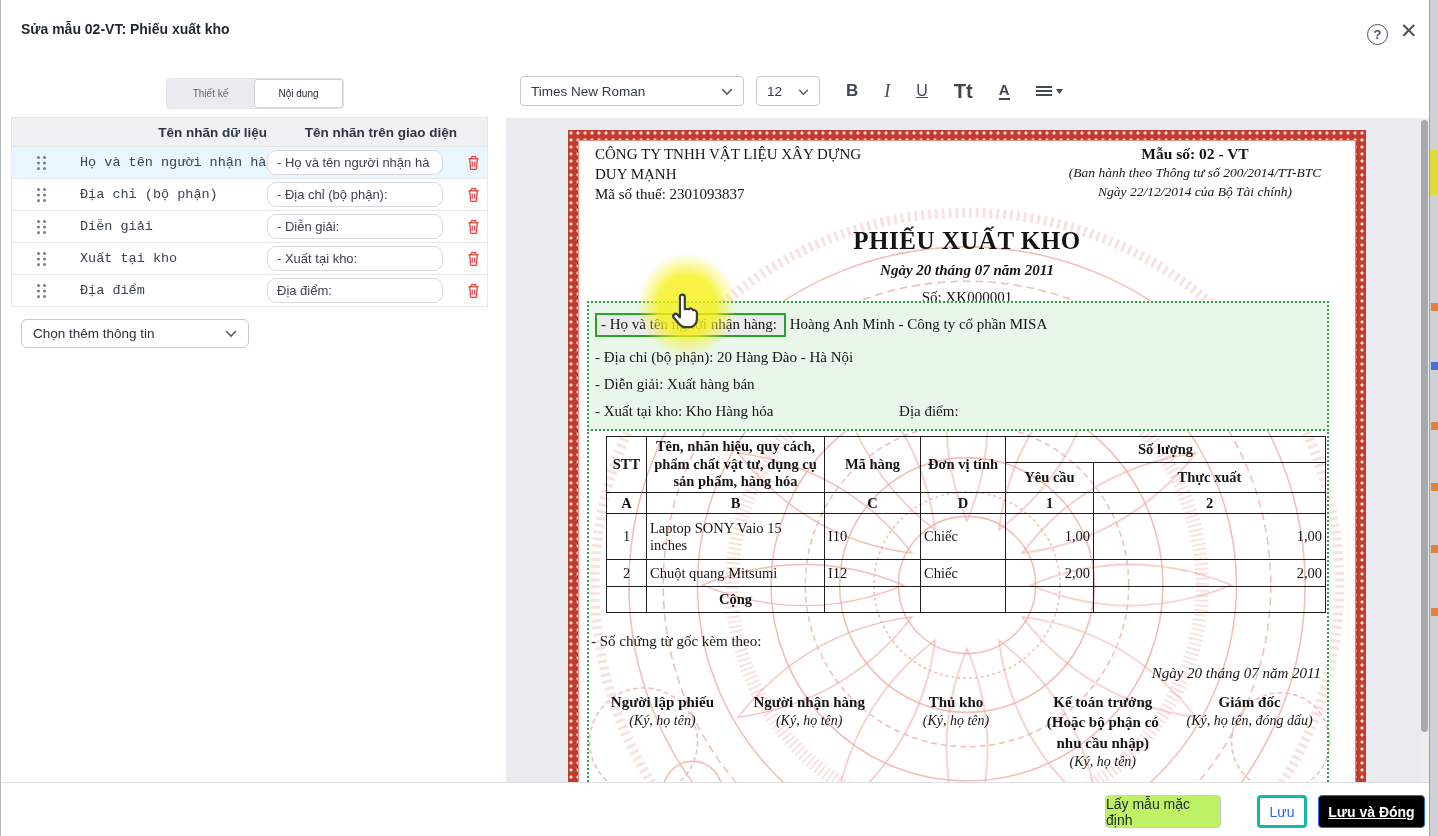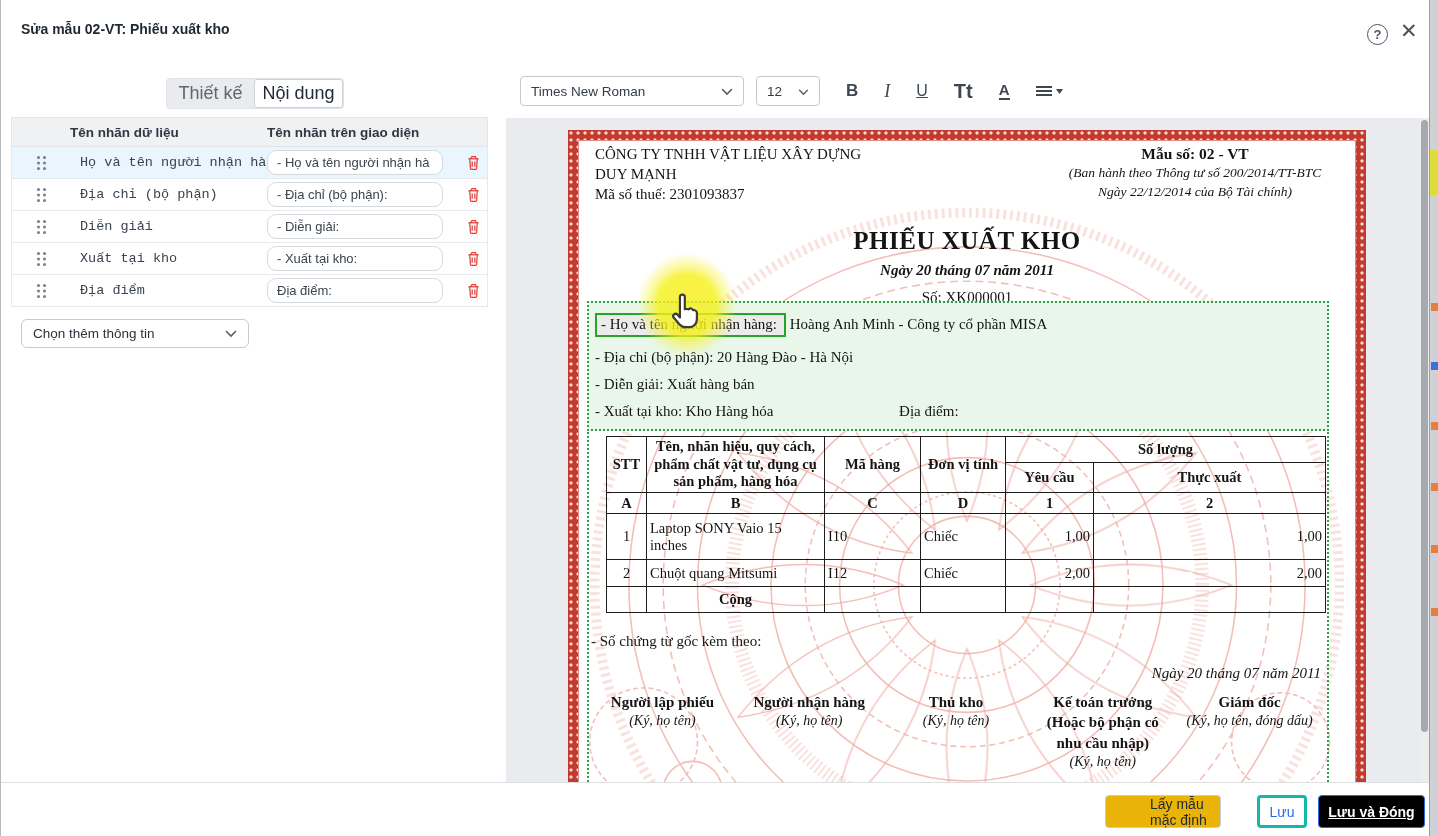--- a/index.html
+++ b/index.html
@@ -10,26 +10,26 @@
     border-left:1px solid #b6b9bd;
   }
   
   .dlg-title { position:absolute; left:20px; top:21px; font-size:14px; font-weight:700; color:#1f2732; }
   .help-btn { position:absolute; left:1366px; top:24px; width:21px; height:21px; border:1.7px solid #49525e;
     border-radius:50%; color:#49525e; font-size:13px; font-weight:700; display:flex; align-items:center; justify-content:center; cursor:pointer;}
   .close-btn { position:absolute; left:1399px; top:20px; font-size:21px; color:#49525e; cursor:pointer; line-height:1; }
   
   .tabs { position:absolute; left:165px; top:78px; width:178px; height:31px; background:#e9ebee;
     border:1px solid #e0e2e5; border-radius:4px; display:flex; }
-  .tab { flex:1; display:flex; align-items:center; justify-content:center; font-size:18px; color:#5f6771; cursor:pointer; }
+  .tab { flex:1; display:flex; align-items:center; justify-content:center; font-size:10px; color:#5f6771; cursor:pointer; }
   .tab.active { background:#fff; border:1px solid #cfd3d7; border-radius:3px; color:#212b36; }
   .ftable { position:absolute; left:10px; top:117px; width:477px; }
   .ft-head { display:grid; grid-template-columns:58px 197px 190px 32px; height:30px; background:#f0f1f3;
     border:1px solid #e3e5e8; align-items:center; font-size:13.5px; font-weight:700; color:#2f3742; }
-  .ft-head .hc { text-align:left; }
+  .ft-head .hc { text-align:right; }
   .ft-row { display:grid; grid-template-columns:58px 197px 190px 32px; height:32px; align-items:center;
     border:1px solid #e7e9ec; border-top:none; font-size:13.5px; color:#3b434e; background:#fff; }
   .ft-row.selected { background:#e9f6fd; }
   .ft-handle { display:flex; justify-content:center; cursor:grab; }
   .ft-label { padding-left:10px; white-space:nowrap; overflow:hidden;font-family:Liberation Mono, monospace; }
   .ft-input { width:176px; height:25px; border:1px solid #d6d9dd; border-radius:9px; padding:0 9px;
     font-size:13px; color:#3b434e; background:#fff; font-family:"Liberation Sans",sans-serif; white-space:nowrap; overflow:hidden; }
   .ft-trash { display:flex; justify-content:center; cursor:pointer; }
   .add-info { position:absolute; left:20px; top:319px; width:228px; height:29px; border:1px solid #c6cace;
     border-radius:6px; display:flex; align-items:center; justify-content:space-between; padding:0 11px;
@@ -89,21 +89,21 @@
   
   .pv-scroll { position:absolute; left:1419px; top:118px; width:9px; height:664px; background:#eceded; }
   .pv-thumb { position:absolute; left:1px; top:2px; width:7px; height:612px; background:#a7a9ae; border-radius:4px; }
   .sliver { position:absolute; left:1428px; top:0; width:10px; height:836px; background:#cfd1d5; border-left:1px solid #9ba0a6; }
   .sl-y { position:absolute; left:1429px; top:150px; width:9px; height:45px; background:#dfdd3a; }
   .sl-m { position:absolute; left:1430px; width:7px; height:8px; }
   
   .footer { position:absolute; left:0; top:782px; width:1428px; height:54px; background:#fff; border-top:1px solid #dcdee1; }
   .btn { position:absolute; top:795px; height:33px; border-radius:4px; font-size:14px; display:flex;
     align-items:center; justify-content:center; cursor:pointer; font-family:"Liberation Sans",sans-serif; }
-  .btn-default { left:1104px; width:116px; background:#eab308; border:1px solid #c9ccd1; color:#212b36;padding-left:44px; }
+  .btn-default { left:1104px; width:116px; background:#bef264; border:1px solid #c9ccd1; color:#212b36; }
   .btn-save { left:1256px; width:50px; background:#fff; border:3px solid #14b8a6; color:#2e6ae1; }
   .btn-save-close { left:1317px; width:107px; background:#000000; border:1px solid #2e6ae1; color:#fff; font-weight:600;text-decoration:underline; }
 </style>
 </head>
 <body>
 
 <div class="stage">
 
   <div class="dlg-title">Sửa mẫu 02-VT: Phiếu xuất kho</div>
   <div class="help-btn">?</div>

